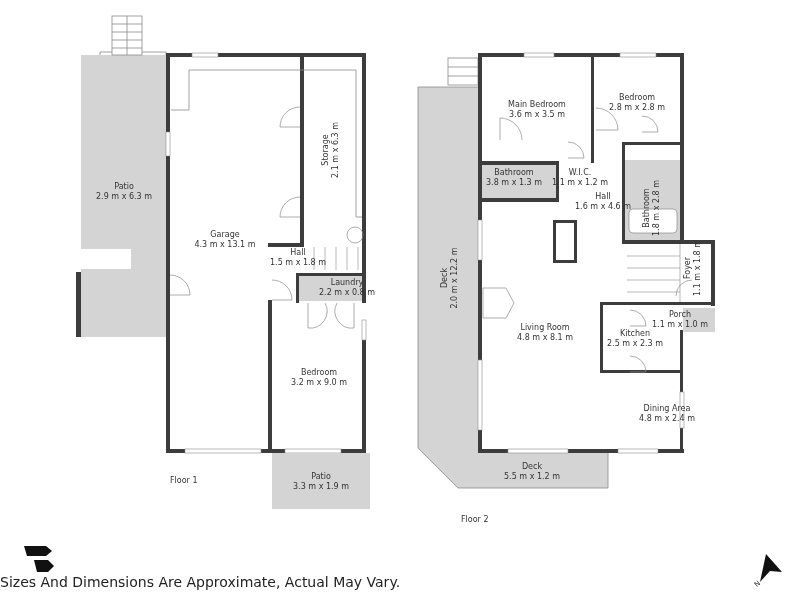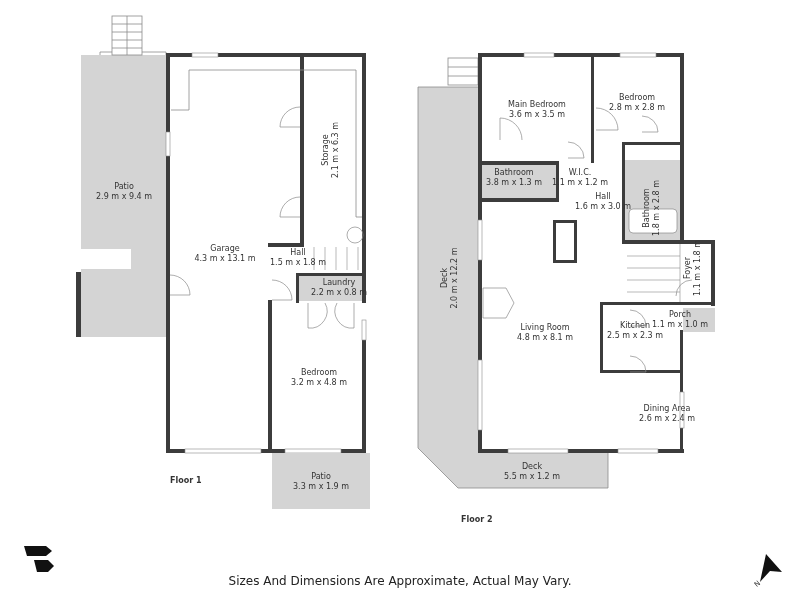--- a/index.html
+++ b/index.html
@@ -1,22 +1,22 @@
 <!DOCTYPE html>
 <html><head>
 <meta charset="utf-8">
 <style>
   html, body { margin:0; padding:0; background:#ffffff; }
   body { width:800px; height:600px; position:relative; overflow:hidden; font-family:"DejaVu Sans", sans-serif; }
   #plan { position:absolute; left:0; top:0; }
   .lbl { position:absolute; font-size:8px; color:#333; text-align:center; line-height:10px; white-space:nowrap; transform:translate(-50%,-50%); }
   .lbl .n, .lbl .d { display:block; }
   .rot { transform:translate(-50%,-50%) rotate(-90deg); }
-  .floor-lbl { position:absolute; font-size:8px; color:#333;font-weight:bold; }
-  .disclaimer { position:absolute; left:0; width:800px; top:574px; text-align:center; font-size:12px; color:#222; }
+  .floor-lbl { position:absolute; font-size:8px; color:#333; }
+  .disclaimer { position:absolute; left:0; width:800px; top:574px; font-size:14px; color:#222; }
 </style>
 </head>
 <body>
 
 <svg id="plan" width="800" height="600" viewBox="0 0 800 600">
 
   <g>
 
     <rect x="81" y="55" width="86" height="282" fill="#d4d4d4"></rect>
     <rect x="81" y="249" width="50" height="20" fill="#ffffff"></rect>
@@ -141,41 +141,41 @@
       <path d="M630,310 A16,16 0 0 1 646,326 L630,326"></path>
       <path d="M630,356 A16,16 0 0 1 646,372 L630,372"></path>
       <path d="M692,280 A16,16 0 0 0 676,296"></path>
     </g>
     <rect x="629" y="209" width="48" height="24" rx="4" fill="#fff" stroke="#8a8a8a" stroke-width="0.7"></rect>
   </g>
 </svg>
 
 <div class="lbl" style="left:124px;top:192px">
     <span class="n">Patio</span>
-    <span class="d">2.9 m x 9.4 m</span>
-  </div>
-<div class="lbl" style="left:225px;top:254px">
+    <span class="d">2.9 m x 6.3 m</span>
+  </div>
+<div class="lbl" style="left:225px;top:240px">
     <span class="n">Garage</span>
     <span class="d">4.3 m x 13.1 m</span>
   </div>
 <div class="lbl rot" style="left:331px;top:150px">
     <span class="n">Storage</span>
     <span class="d">2.1 m x 6.3 m</span>
   </div>
 <div class="lbl" style="left:298px;top:258px">
     <span class="n">Hall</span>
     <span class="d">1.5 m x 1.8 m</span>
   </div>
-<div class="lbl" style="left:339px;top:288px">
+<div class="lbl" style="left:347px;top:288px">
     <span class="n">Laundry</span>
     <span class="d">2.2 m x 0.8 m</span>
   </div>
 <div class="lbl" style="left:319px;top:378px">
     <span class="n">Bedroom</span>
-    <span class="d">3.2 m x 4.8 m</span>
+    <span class="d">3.2 m x 9.0 m</span>
   </div>
 <div class="lbl" style="left:321px;top:482px">
     <span class="n">Patio</span>
     <span class="d">3.3 m x 1.9 m</span>
   </div>
 <div class="floor-lbl" style="left:170px;top:476px">Floor 1</div>
 
 <div class="lbl" style="left:537px;top:110px">
     <span class="n">Main Bedroom</span>
     <span class="d">3.6 m x 3.5 m</span>
@@ -187,49 +187,49 @@
 <div class="lbl" style="left:514px;top:178px">
     <span class="n">Bathroom</span>
     <span class="d">3.8 m x 1.3 m</span>
   </div>
 <div class="lbl" style="left:580px;top:178px">
     <span class="n">W.I.C.</span>
     <span class="d">1.1 m x 1.2 m</span>
   </div>
 <div class="lbl" style="left:603px;top:202px">
     <span class="n">Hall</span>
-    <span class="d">1.6 m x 3.0 m</span>
+    <span class="d">1.6 m x 4.6 m</span>
   </div>
 <div class="lbl rot" style="left:652px;top:208px">
     <span class="n">Bathroom</span>
     <span class="d">1.8 m x 2.8 m</span>
   </div>
 <div class="lbl rot" style="left:450px;top:278px">
     <span class="n">Deck</span>
     <span class="d">2.0 m x 12.2 m</span>
   </div>
 <div class="lbl rot" style="left:693px;top:268px">
     <span class="n">Foyer</span>
     <span class="d">1.1 m x 1.8 m</span>
   </div>
 <div class="lbl" style="left:545px;top:333px">
     <span class="n">Living Room</span>
     <span class="d">4.8 m x 8.1 m</span>
   </div>
-<div class="lbl" style="left:635px;top:331px">
+<div class="lbl" style="left:635px;top:339px">
     <span class="n">Kitchen</span>
     <span class="d">2.5 m x 2.3 m</span>
   </div>
 <div class="lbl" style="left:680px;top:320px">
     <span class="n">Porch</span>
     <span class="d">1.1 m x 1.0 m</span>
   </div>
 <div class="lbl" style="left:667px;top:414px">
     <span class="n">Dining Area</span>
-    <span class="d">2.6 m x 2.4 m</span>
+    <span class="d">4.8 m x 2.4 m</span>
   </div>
 <div class="lbl" style="left:532px;top:472px">
     <span class="n">Deck</span>
     <span class="d">5.5 m x 1.2 m</span>
   </div>
 <div class="floor-lbl" style="left:461px;top:515px">Floor 2</div>
 
 <svg style="position:absolute;left:22px;top:544px" width="36" height="30" viewBox="0 0 36 30">
   <polygon points="2,2 24,2 30,7 24,12 5,12" fill="#111"></polygon>
   <polygon points="12,16 26,16 32,22 26,28 15,28" fill="#111"></polygon>

